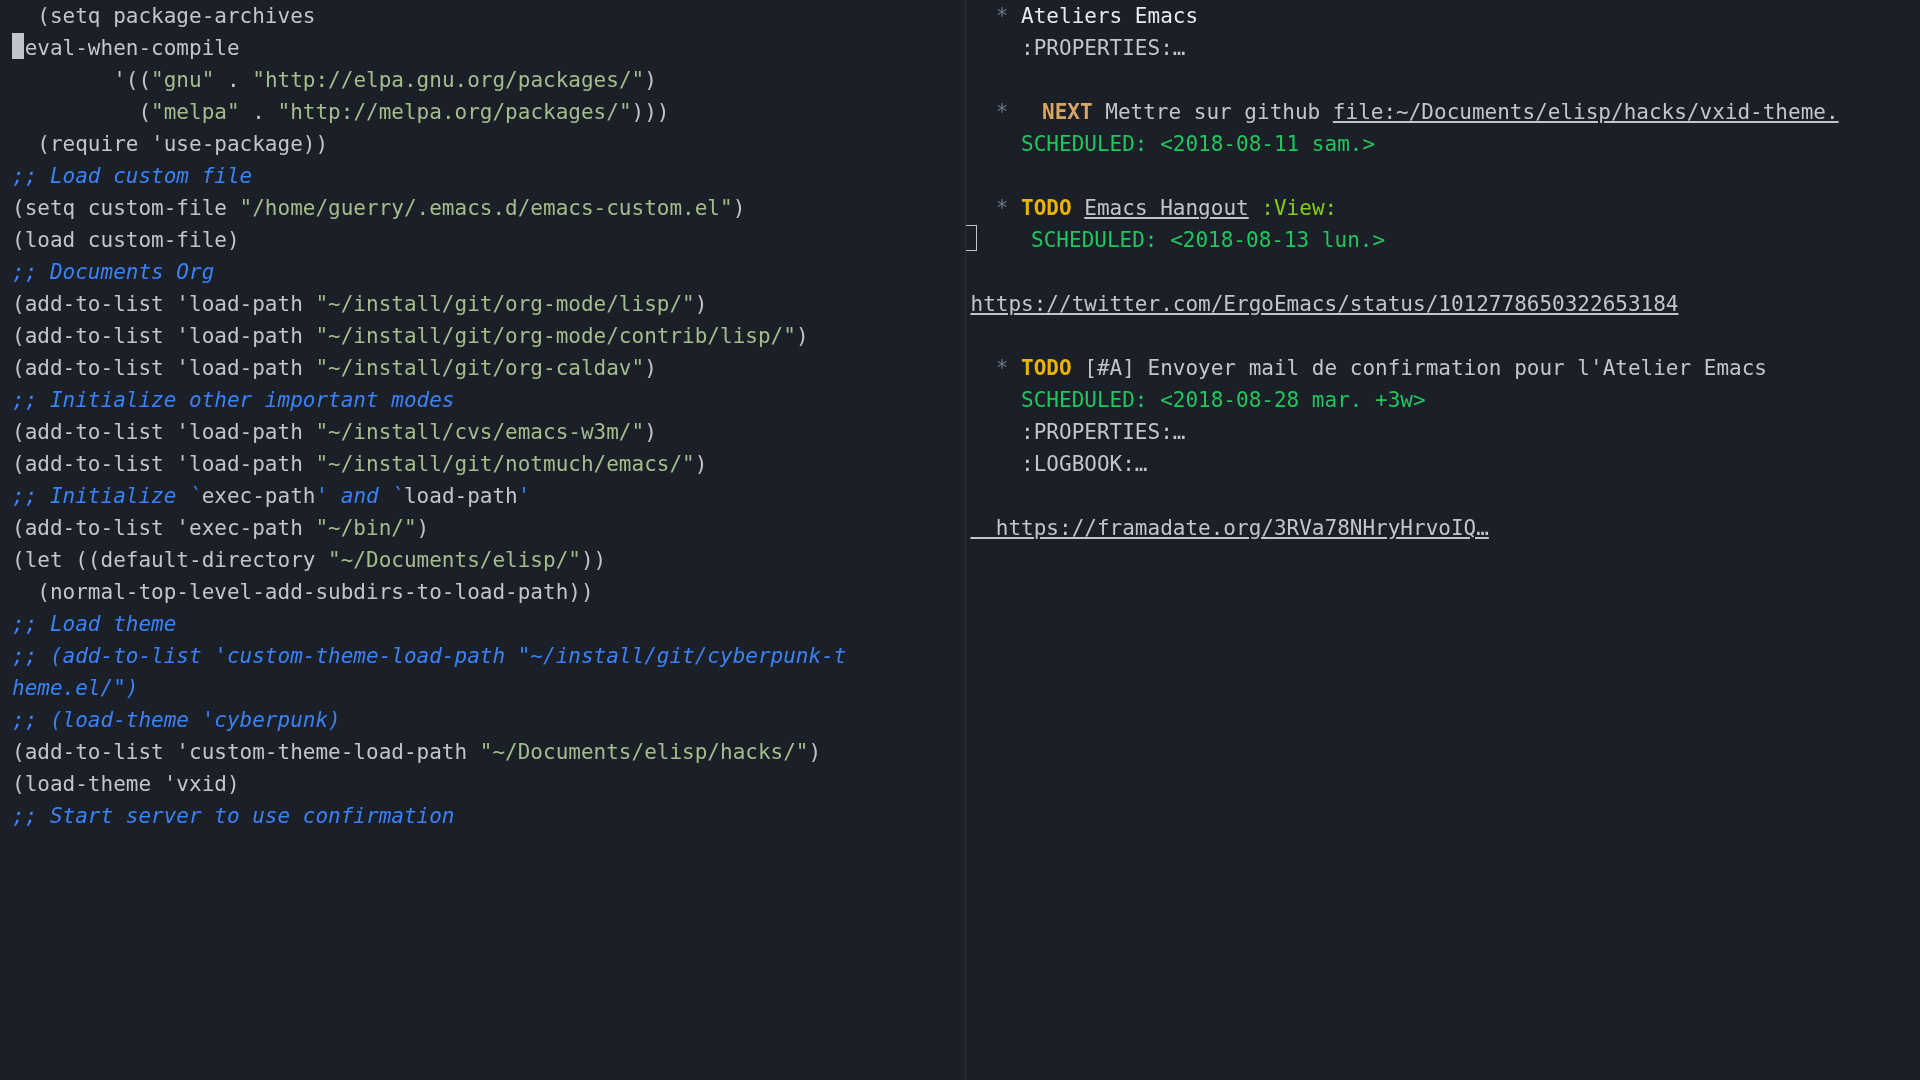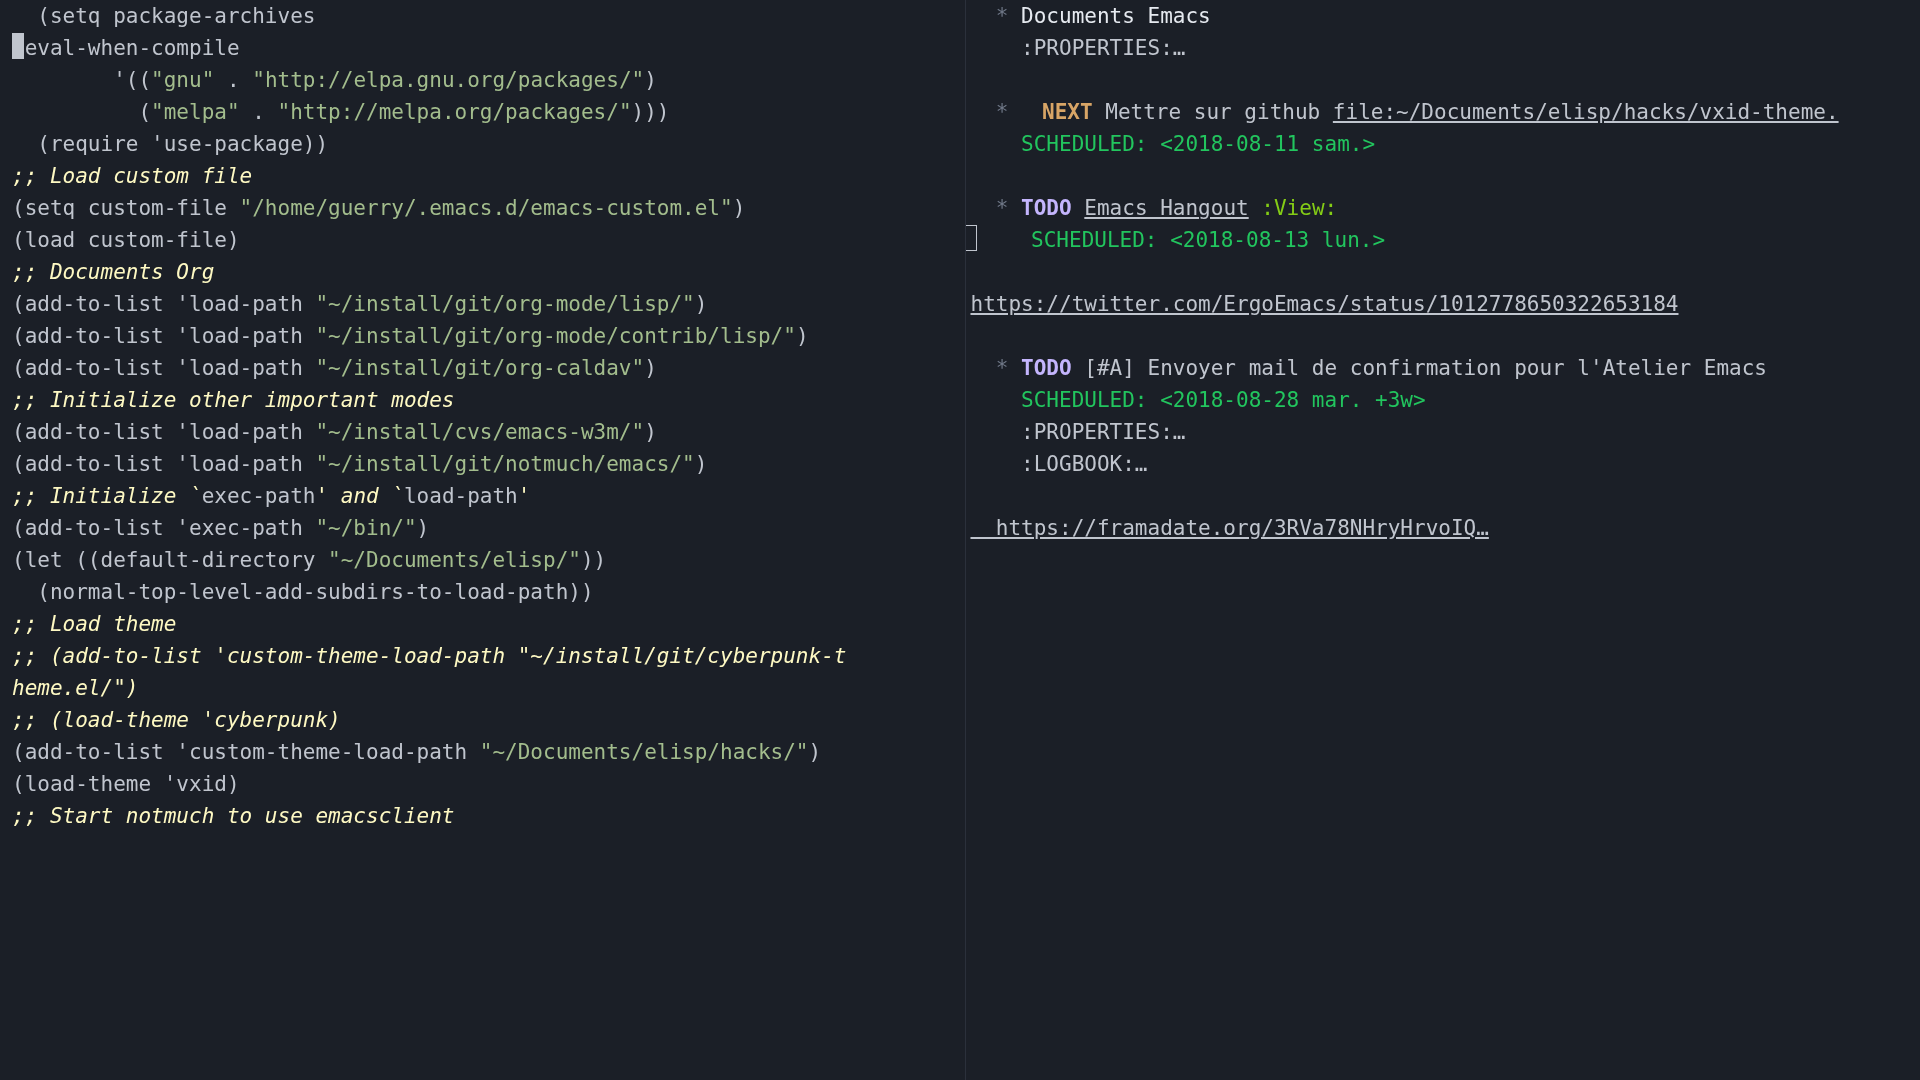--- a/index.html
+++ b/index.html
@@ -31,21 +31,21 @@
   .right {
     width: 956px;
     padding-left: 4px;
   }
   .line {
     white-space: pre;
   }
   .pl { color: #c0c5ce; }          
   .str { color: #a3bd8d; }         
   .cm {                             
-    color: #fef9c3;
+    color: #3b82f6;
     font-style: italic;
   }
   .cursor {
     display: inline-block;
     width: 12px;
     height: 26px;
     background: #c0c5ce;
     vertical-align: -4px;
     margin-right: -12px;
   }
@@ -54,21 +54,21 @@
     width: 12px;
     height: 26px;
     border: 1px solid #c0c5ce;
     vertical-align: -4px;
     margin-left: -5px;
     margin-right: 3px;
     box-sizing: border-box;
   }
   .bullet { color: #6f7787; }
   .kw-yellow { color: #d8a566; font-weight: bold; margin-left: 21px; }
-  .kw-red    { color: #c4b5fd; font-weight: bold; text-align: right; }
+  .kw-red    { color: #eab308; font-weight: bold; text-align: right; }
   .link {
     color: #c0c5ce;
     text-decoration: underline;
     text-align: center;
   }
   .prio { color: #c0c5ce; }
   .tag { color: #84cc16; }
   .sched { color: #22c55e; }
   .ttl-white { color: #e6eaf0; }
   .drawer { color: #c0c5ce; }
@@ -103,25 +103,25 @@
     <div class="line"><span class="pl">(let ((default-directory </span><span class="str">"~/Documents/elisp/"</span><span class="pl">))</span></div>
     <div class="line pl">  (normal-top-level-add-subdirs-to-load-path))</div>
     <div class="line"></div>
     <div class="line cm">;; Load theme</div>
     <div class="line cm">;; (add-to-list 'custom-theme-load-path "~/install/git/cyberpunk-t</div>
     <div class="line cm">heme.el/")</div>
     <div class="line cm">;; (load-theme 'cyberpunk)</div>
     <div class="line"><span class="pl">(add-to-list 'custom-theme-load-path </span><span class="str">"~/Documents/elisp/hacks/"</span><span class="pl">)</span></div>
     <div class="line pl">(load-theme 'vxid)</div>
     <div class="line"></div>
-    <div class="line cm">;; Start notmuch to use emacsclient</div>
+    <div class="line cm">;; Start server to use confirmation</div>
   </div>
 
   <div class="pane right">
-    <div class="line"><span class="bullet">  * </span><span class="ttl-white">Documents Emacs</span></div>
+    <div class="line"><span class="bullet">  * </span><span class="ttl-white">Ateliers Emacs</span></div>
     <div class="line drawer">    :PROPERTIES:…</div>
     <div class="line"> </div>
 
     <div class="line"><span class="bullet">  * </span><span class="kw-yellow">NEXT</span><span class="pl"> Mettre sur github </span><span class="link">file:~/Documents/elisp/hacks/vxid-theme.</span></div>
     <div class="line sched">    SCHEDULED: &lt;2018-08-11 sam.&gt;</div>
     <div class="line"> </div>
 
     <div class="line"><span class="pl">  </span><span class="bullet">* </span><span class="kw-red">TODO</span><span class="pl"> </span><span class="link">Emacs Hangout</span><span class="tag"> :View:</span></div>
     <div class="line"><span class="cursor-box"></span><span class="sched">    SCHEDULED: &lt;2018-08-13 lun.&gt;</span></div>
     <div class="line"> </div>

